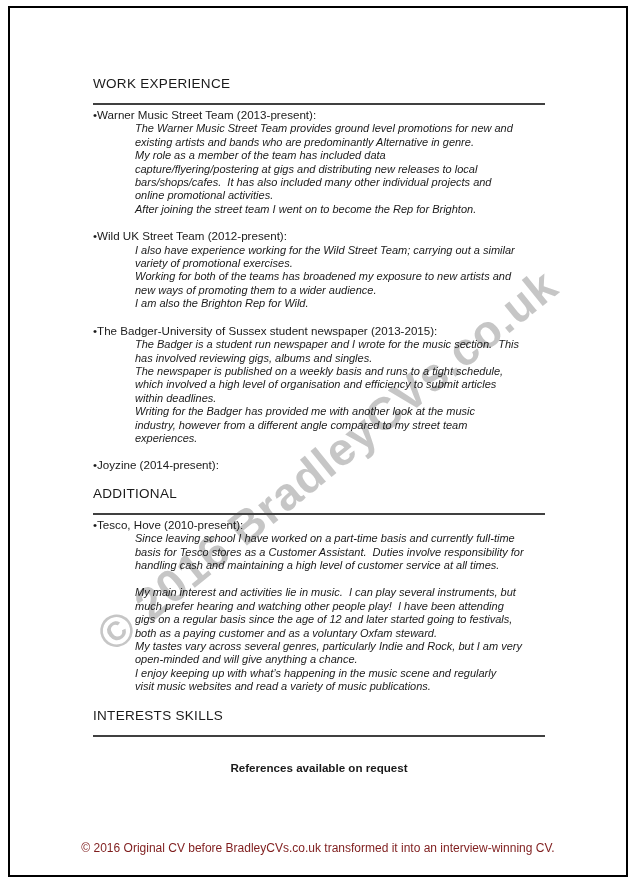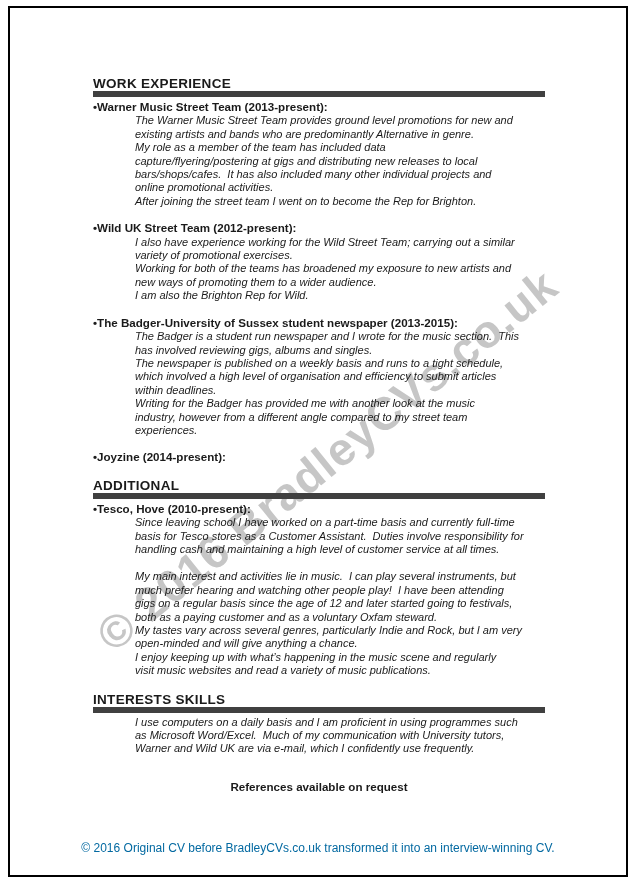--- a/index.html
+++ b/index.html
@@ -34,31 +34,31 @@
     position: absolute;
     left: 83px; top: 68px;
     width: 452px;
     z-index: 1;
   }
   section { display: block; }
   section + section { margin-top: 14px; }
   .sec-h {
     margin: 0 0 3px 0;
     font-size: 13.5px;
-    font-weight: bold;
+    font-weight: normal;
     letter-spacing: 0.3px;
     line-height: 15px;
-    padding-bottom: 0;
-    border-bottom: 6px solid #404040;
+    padding-bottom: 12px;
+    border-bottom: 2px solid #404040;
   }
   .entry { margin-top: 1px; }
   .entry + .entry { margin-top: 13px; }
   .entry-title {
     font-size: 11.6px;
-    font-weight: bold;
+    font-weight: normal;
     line-height: 13.4px;
     white-space: pre;
   }
   .entry-body, .section-body {
     font-size: 11px;
     line-height: 13.4px;
     padding-left: 42px;
     white-space: pre;
     margin-top: 1px;
     font-style: italic;
@@ -68,21 +68,21 @@
     font-size: 11.6px;
     font-weight: bold;
     text-align: center;
   }
   .footer {
     position: absolute;
     left: 0; right: 0;
     bottom: 20px;
     text-align: center;
     font-size: 12px;
-    color: #0369a1;
+    color: #7f1d1d;
     z-index: 1;
     margin-top: 40px;
   }
 </style>
 </head>
 <body>
 
 <div class="sheet">
 
   <div class="watermark">© 2016 BradleyCVs.co.uk</div>
@@ -146,22 +146,19 @@
 gigs on a regular basis since the age of 12 and later started going to festivals,
 both as a paying customer and as a voluntary Oxfam steward.
 My tastes vary across several genres, particularly Indie and Rock, but I am very
 open-minded and will give anything a chance.
 I enjoy keeping up with what’s happening in the music scene and regularly
 visit music websites and read a variety of music publications.</div>
     </section>
 
     <section>
       <h2 class="sec-h">INTERESTS SKILLS</h2>
-      <div class="section-body">I use computers on a daily basis and I am proficient in using programmes such
-as Microsoft Word/Excel.  Much of my communication with University tutors,
-Warner and Wild UK are via e-mail, which I confidently use frequently.</div>
     </section>
 
     <div class="references">References available on request</div>
   </div>
 
   <div class="footer">© 2016 Original CV before BradleyCVs.co.uk transformed it into an interview-winning CV.</div>
 </div>
 
 </body></html>

